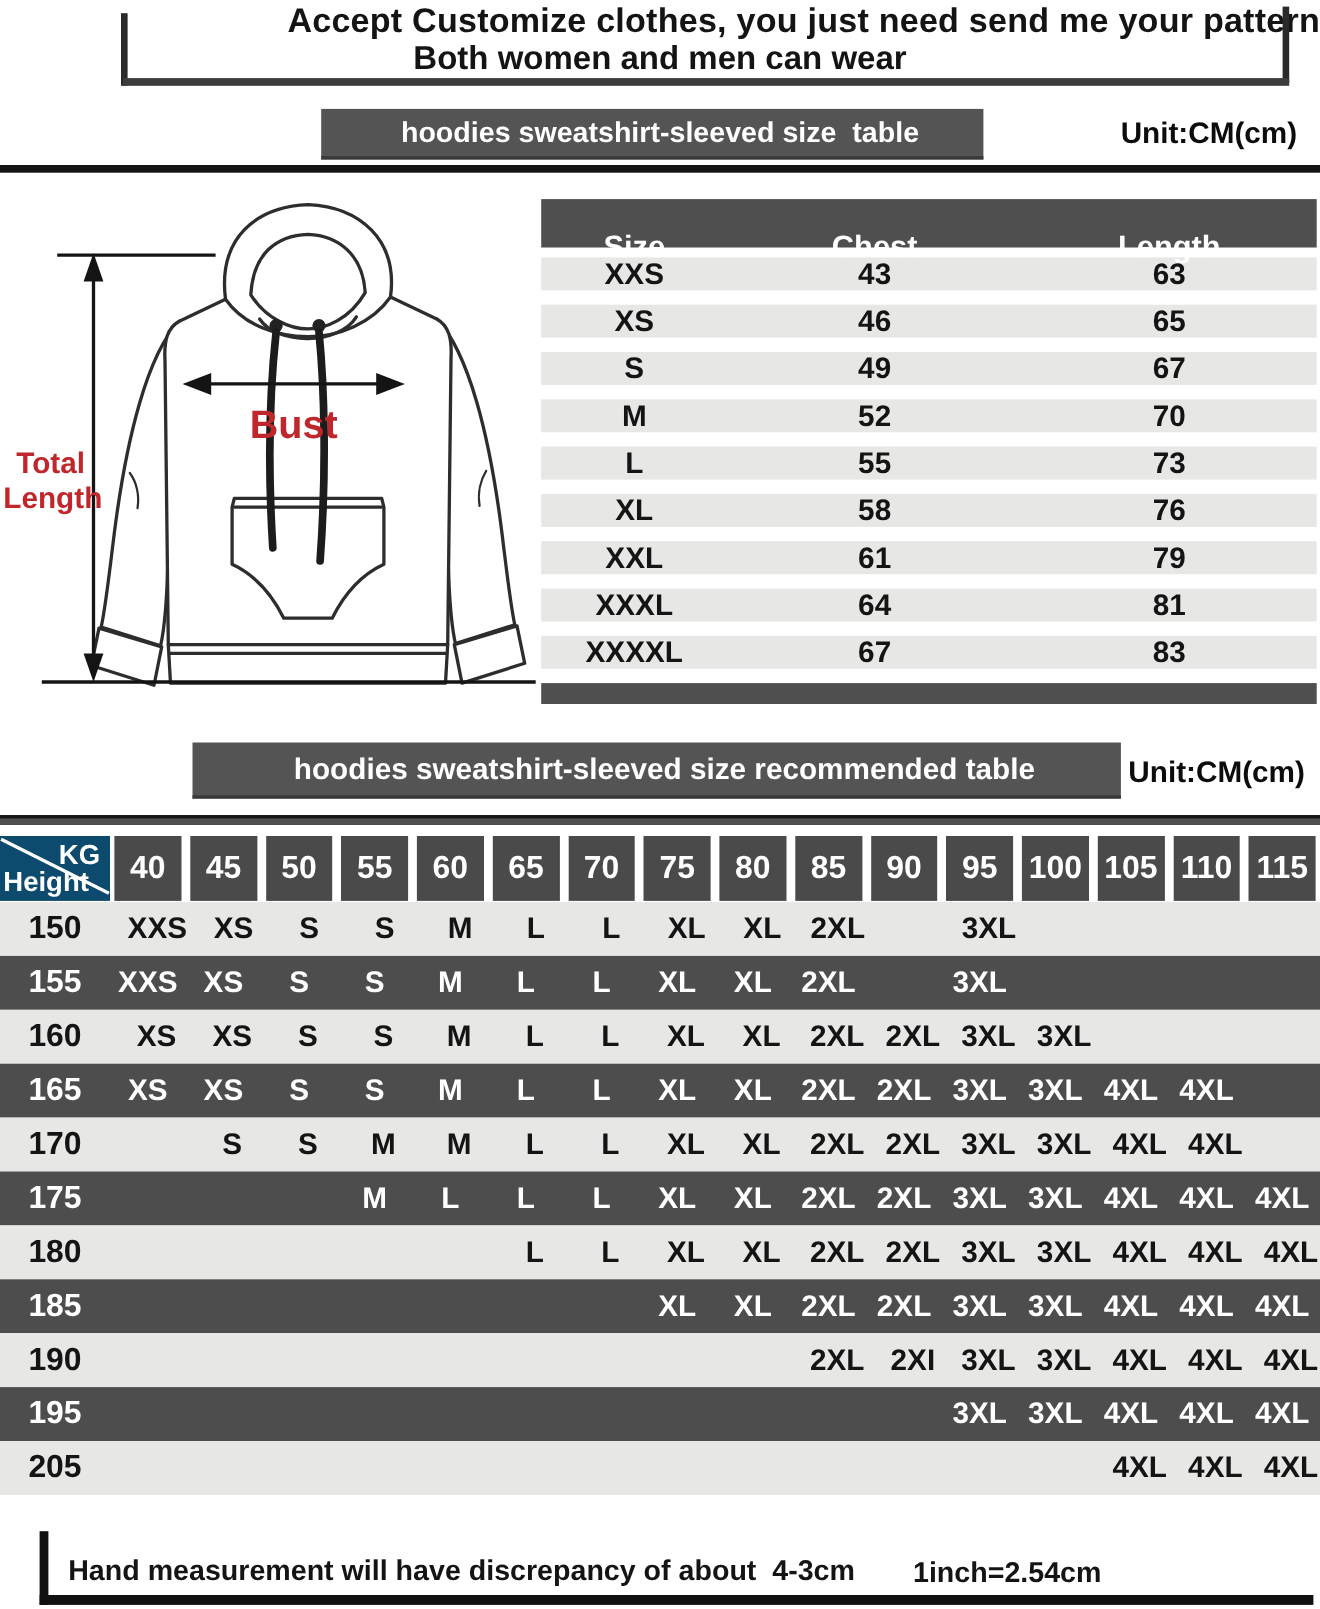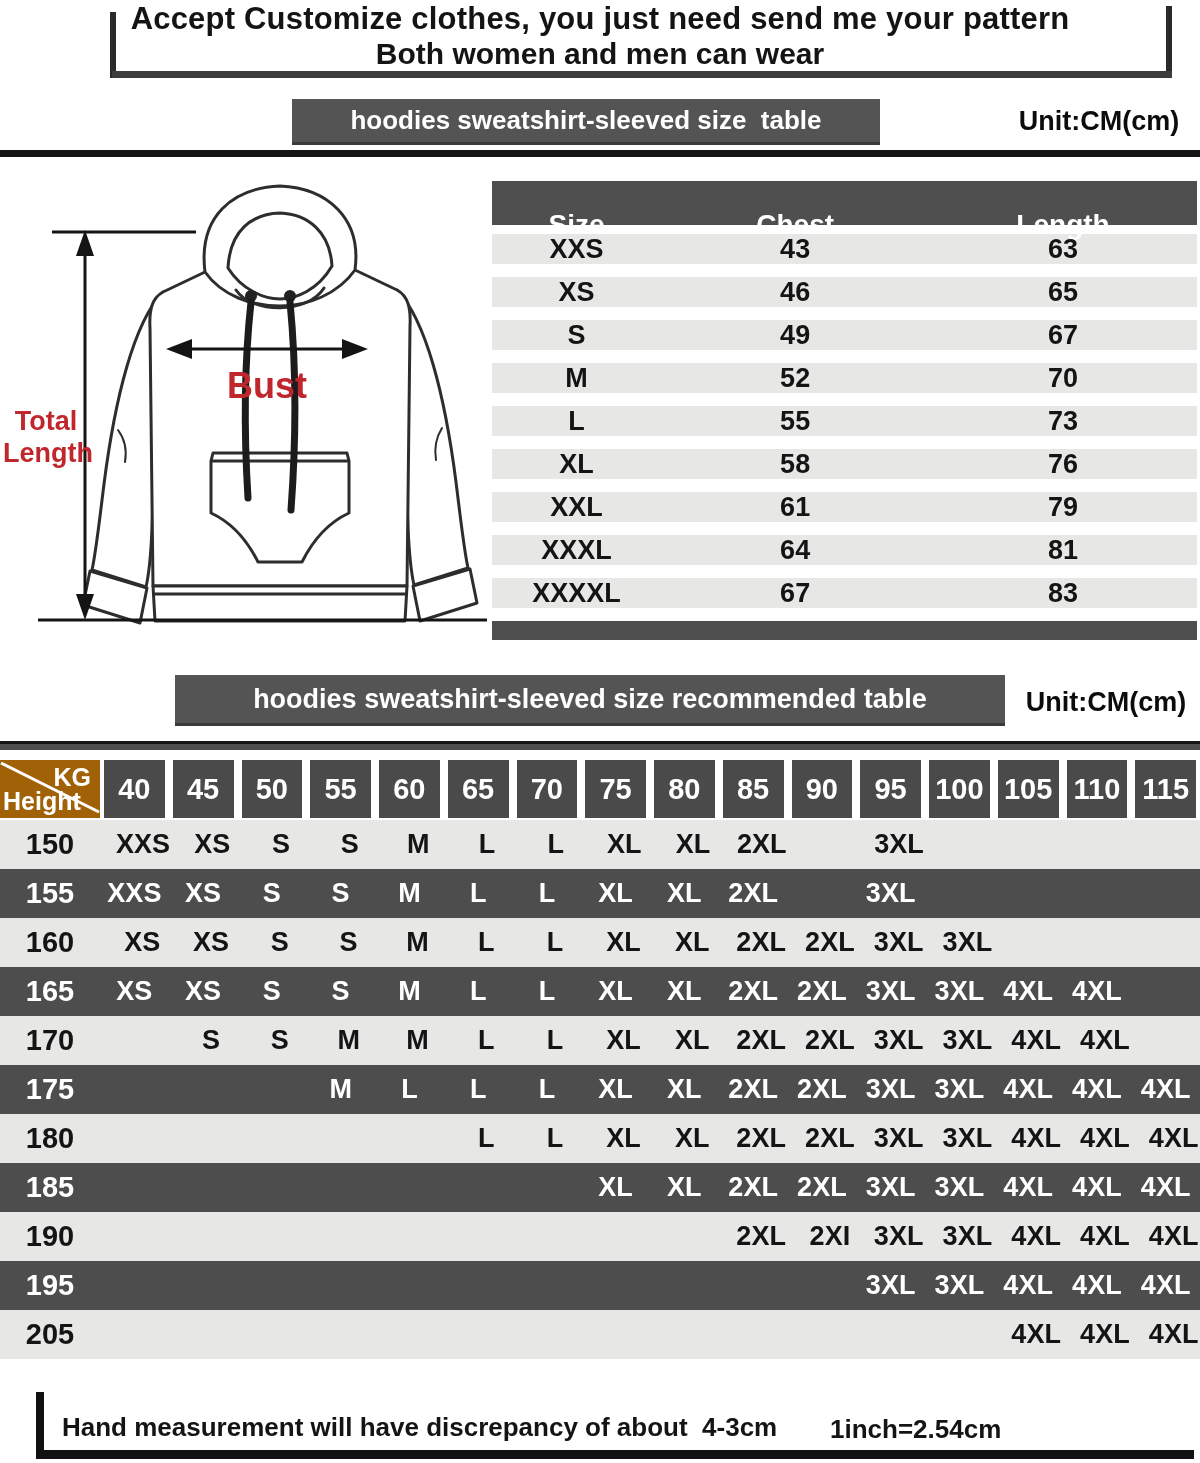--- a/index.html
+++ b/index.html
@@ -1,27 +1,27 @@
 <!DOCTYPE html>
 <html><head>
 <meta charset="utf-8">
 <style>
   html,body{margin:0;padding:0;background:#ffffff;}
   body{width:1200px;height:1463px;font-family:"Liberation Sans",sans-serif;font-weight:bold;color:#141414;}
   .page{position:relative;width:1200px;height:1463px;overflow:hidden;background:#fff;}
 
   
-  .hdr-line1{position:absolute;left:0;top:1px;width:1200px;text-align:center;font-size:31px;letter-spacing:.2px;}
+  .hdr-line1{position:absolute;left:0;top:1px;width:1200px;text-align:right;font-size:31px;letter-spacing:.2px;}
   .hdr-line2{position:absolute;left:0;top:37px;width:1200px;text-align:center;font-size:30px;}
   .tick-left{position:absolute;left:110px;top:12px;width:6px;height:66px;background:#2a2a2a;}
   .tick-right{position:absolute;left:1166px;top:6px;width:6px;height:70px;background:#2a2a2a;}
   .hdr-underline{position:absolute;left:112px;top:71px;width:1060px;height:7px;background:#3c3c3c;}
 
   
-  .banner{position:absolute;background:#545454;color:#fff;display:flex;align-items:center;justify-content:center;border-bottom:3px solid #3a3a3a;white-space:pre;}
+  .banner{position:absolute;background:#545454;color:#fff;display:flex;align-items:center;justify-content:center;border-bottom:3px solid #3a3a3a;white-space:pre;padding-left:14px;}
   .banner1{left:292px;top:99px;width:588px;height:43px;font-size:26px;}
   .banner2{left:175px;top:675px;width:830px;height:48px;font-size:27px;}
   .unit{position:absolute;font-size:27px;color:#0c0c0c;text-align:center;}
   .unit1{left:1000px;top:106px;width:198px;}
   .unit2{left:1010px;top:687px;width:192px;}
   .divider1{position:absolute;left:0;top:150px;width:1200px;height:7px;background:#141414;}
   .divider2{position:absolute;left:0;top:741px;width:1200px;height:6px;background:#4f4f4f;border-top:3px solid #151515;}
 
   
   .hoodie{position:absolute;left:0;top:168px;width:490px;height:485px;}
@@ -33,21 +33,21 @@
   .st-hcell{display:flex;align-items:center;justify-content:center;font-size:28px;margin-top:28px;}
   .st-row{display:grid;grid-template-columns:24% 38% 38%;height:30px;background:#e7e7e5;margin-top:13px;}
   .st-row:first-of-type{margin-top:9px;}
   .st-cell{display:flex;align-items:center;justify-content:center;font-size:27px;color:#141414;}
   .st-footerbar{height:19px;background:#4f4f4f;margin-top:13px;}
 
   
   .matrix{position:absolute;left:0;top:760px;width:1200px;}
   .mx-header{display:grid;grid-template-columns:100px repeat(16,1fr);height:54px;margin-bottom:6px;}
   .mx-wcell{margin:0 4px;background:#4a4a4a;color:#fff;display:flex;align-items:center;justify-content:center;font-size:29px;}
-  .mx-corner{position:relative;background:#a16207;color:#fff;}
+  .mx-corner{position:relative;background:#0c4a6e;color:#fff;}
   .mx-corner .kg{position:absolute;top:3px;right:9px;font-size:25px;}
   .mx-corner .hgt{position:absolute;bottom:2px;left:3px;font-size:25px;}
   .mx-row{display:grid;grid-template-columns:100px repeat(16,1fr);height:49px;}
   .mx-row.light{background:#e7e7e5;color:#141414;gap:16px;}
   .mx-row.dark{background:#4d4d4d;color:#ffffff;}
   .mx-cell{display:flex;align-items:center;justify-content:center;font-size:27px;}
   .mx-hcell{display:flex;align-items:center;justify-content:center;font-size:29px;}
 
   
   .fn-left-bar{position:absolute;left:36px;top:1392px;width:8px;height:67px;background:#111;}

